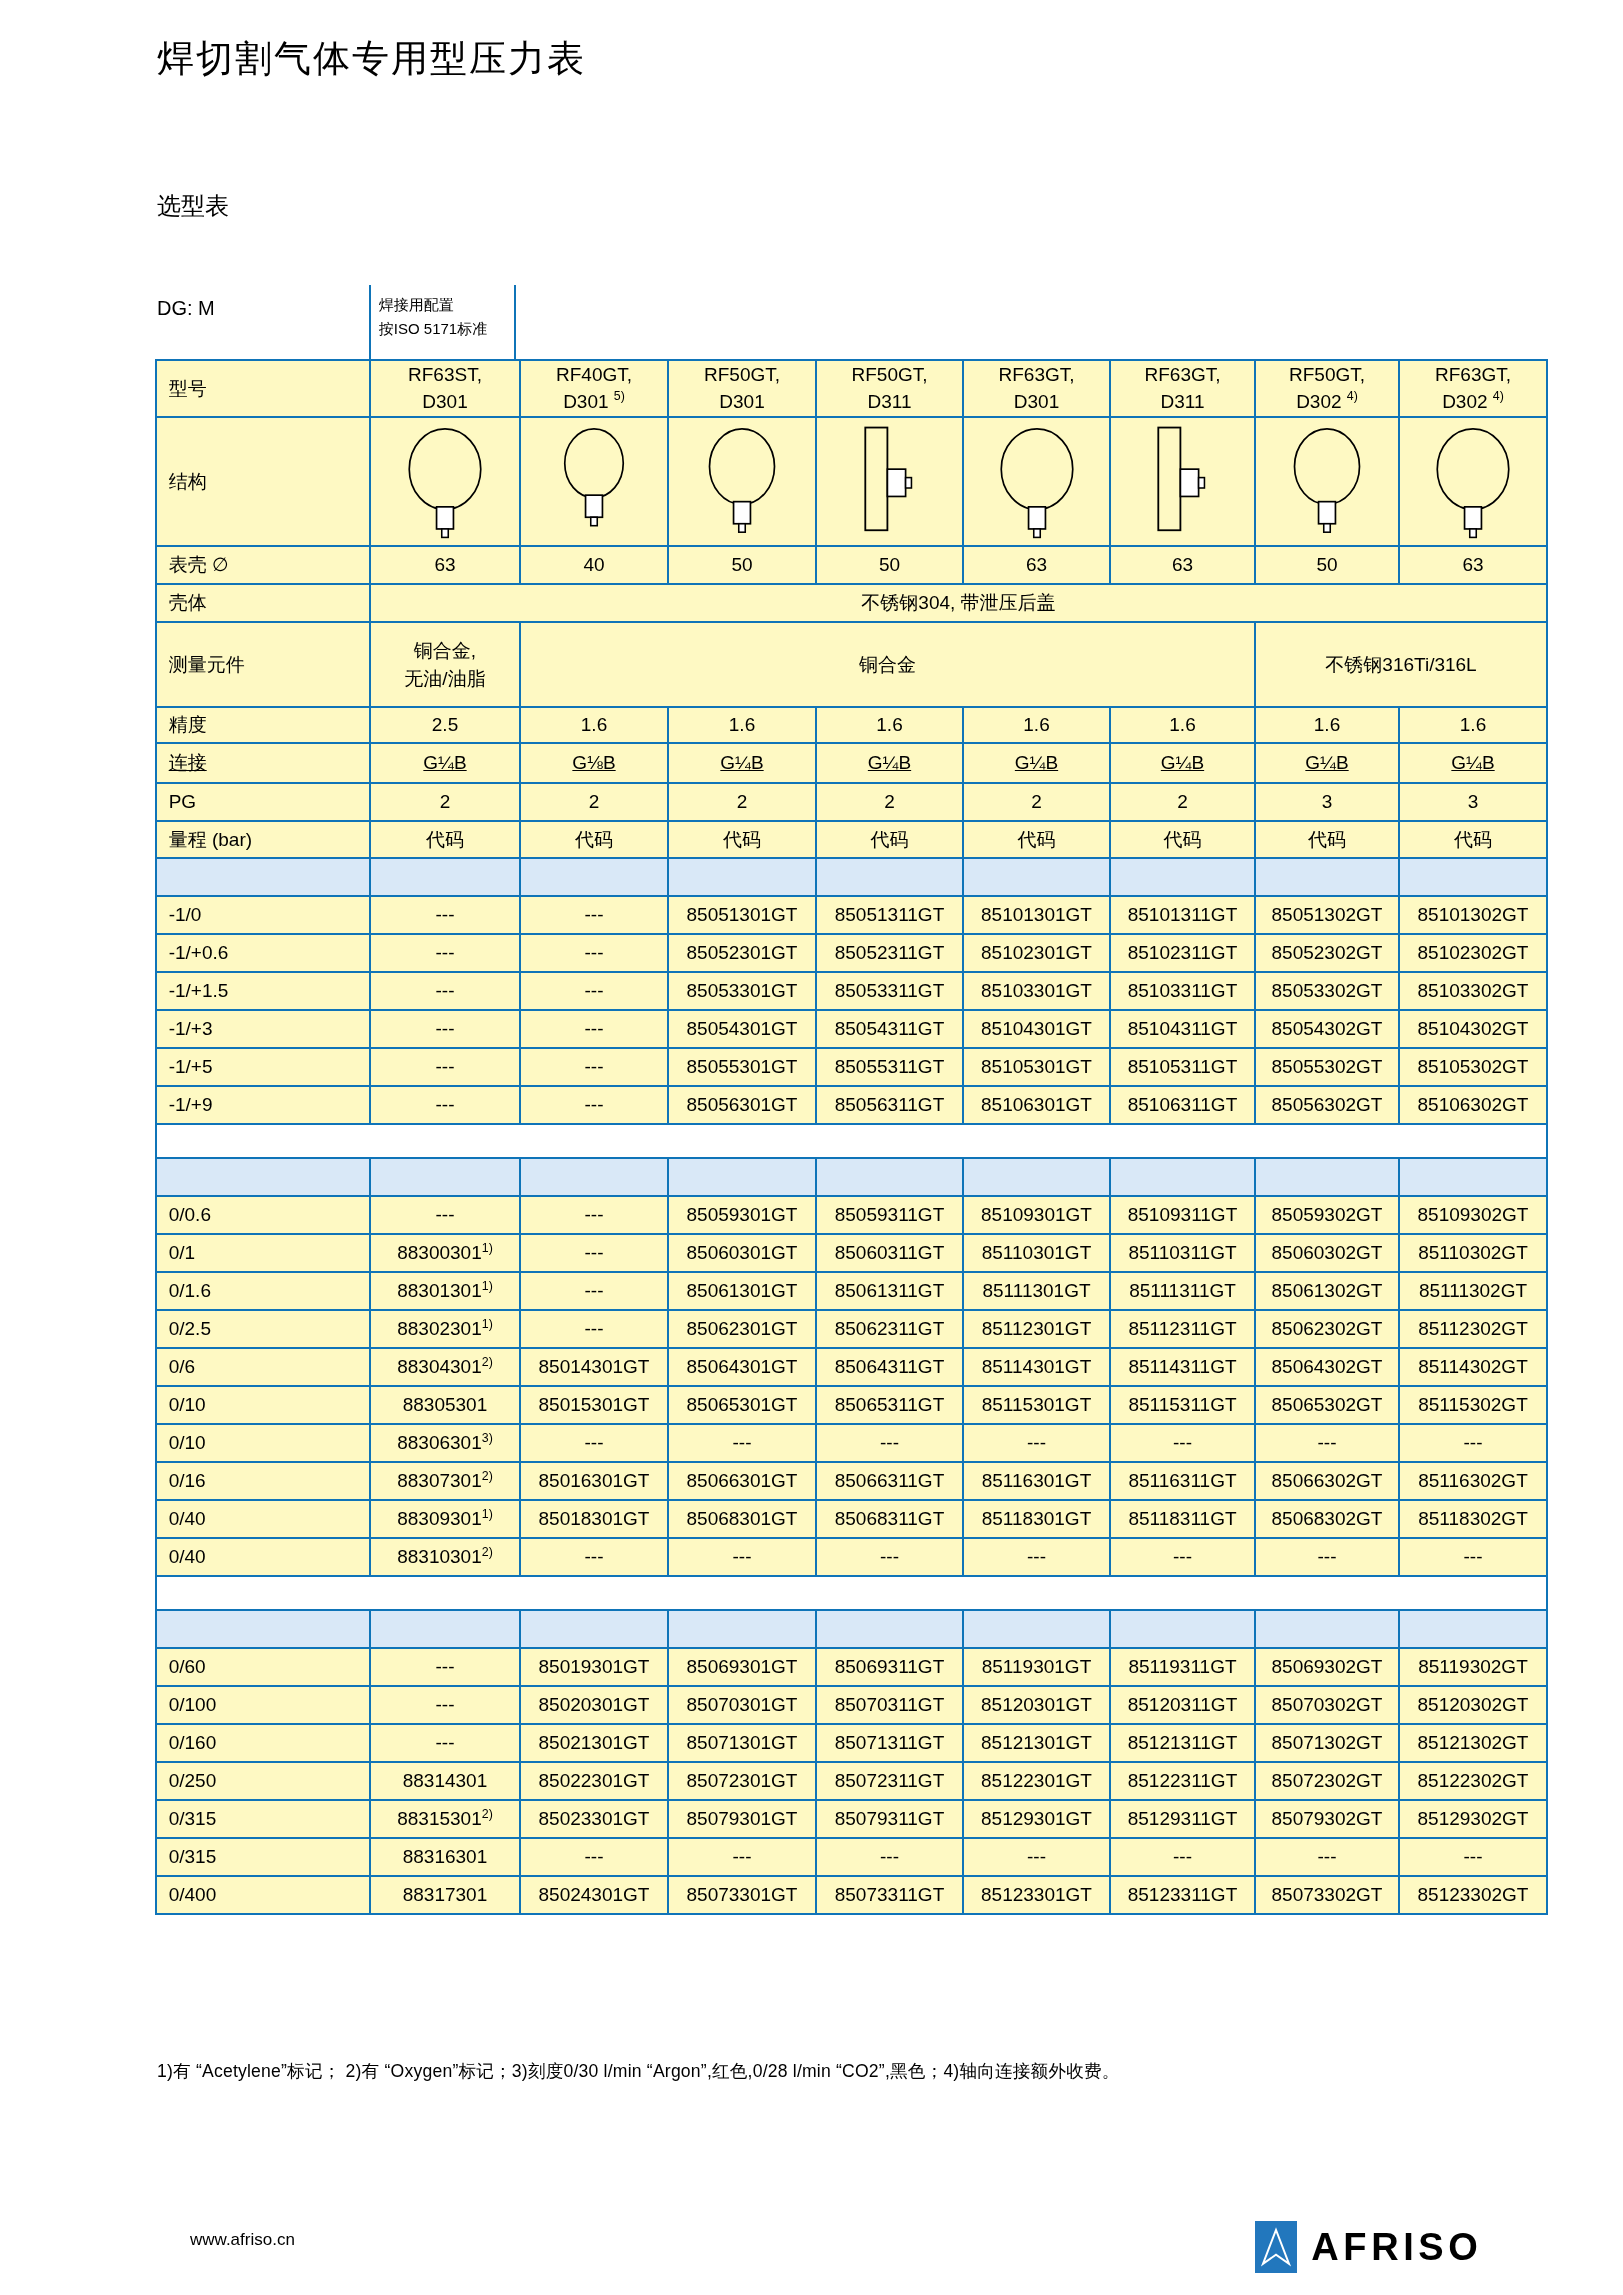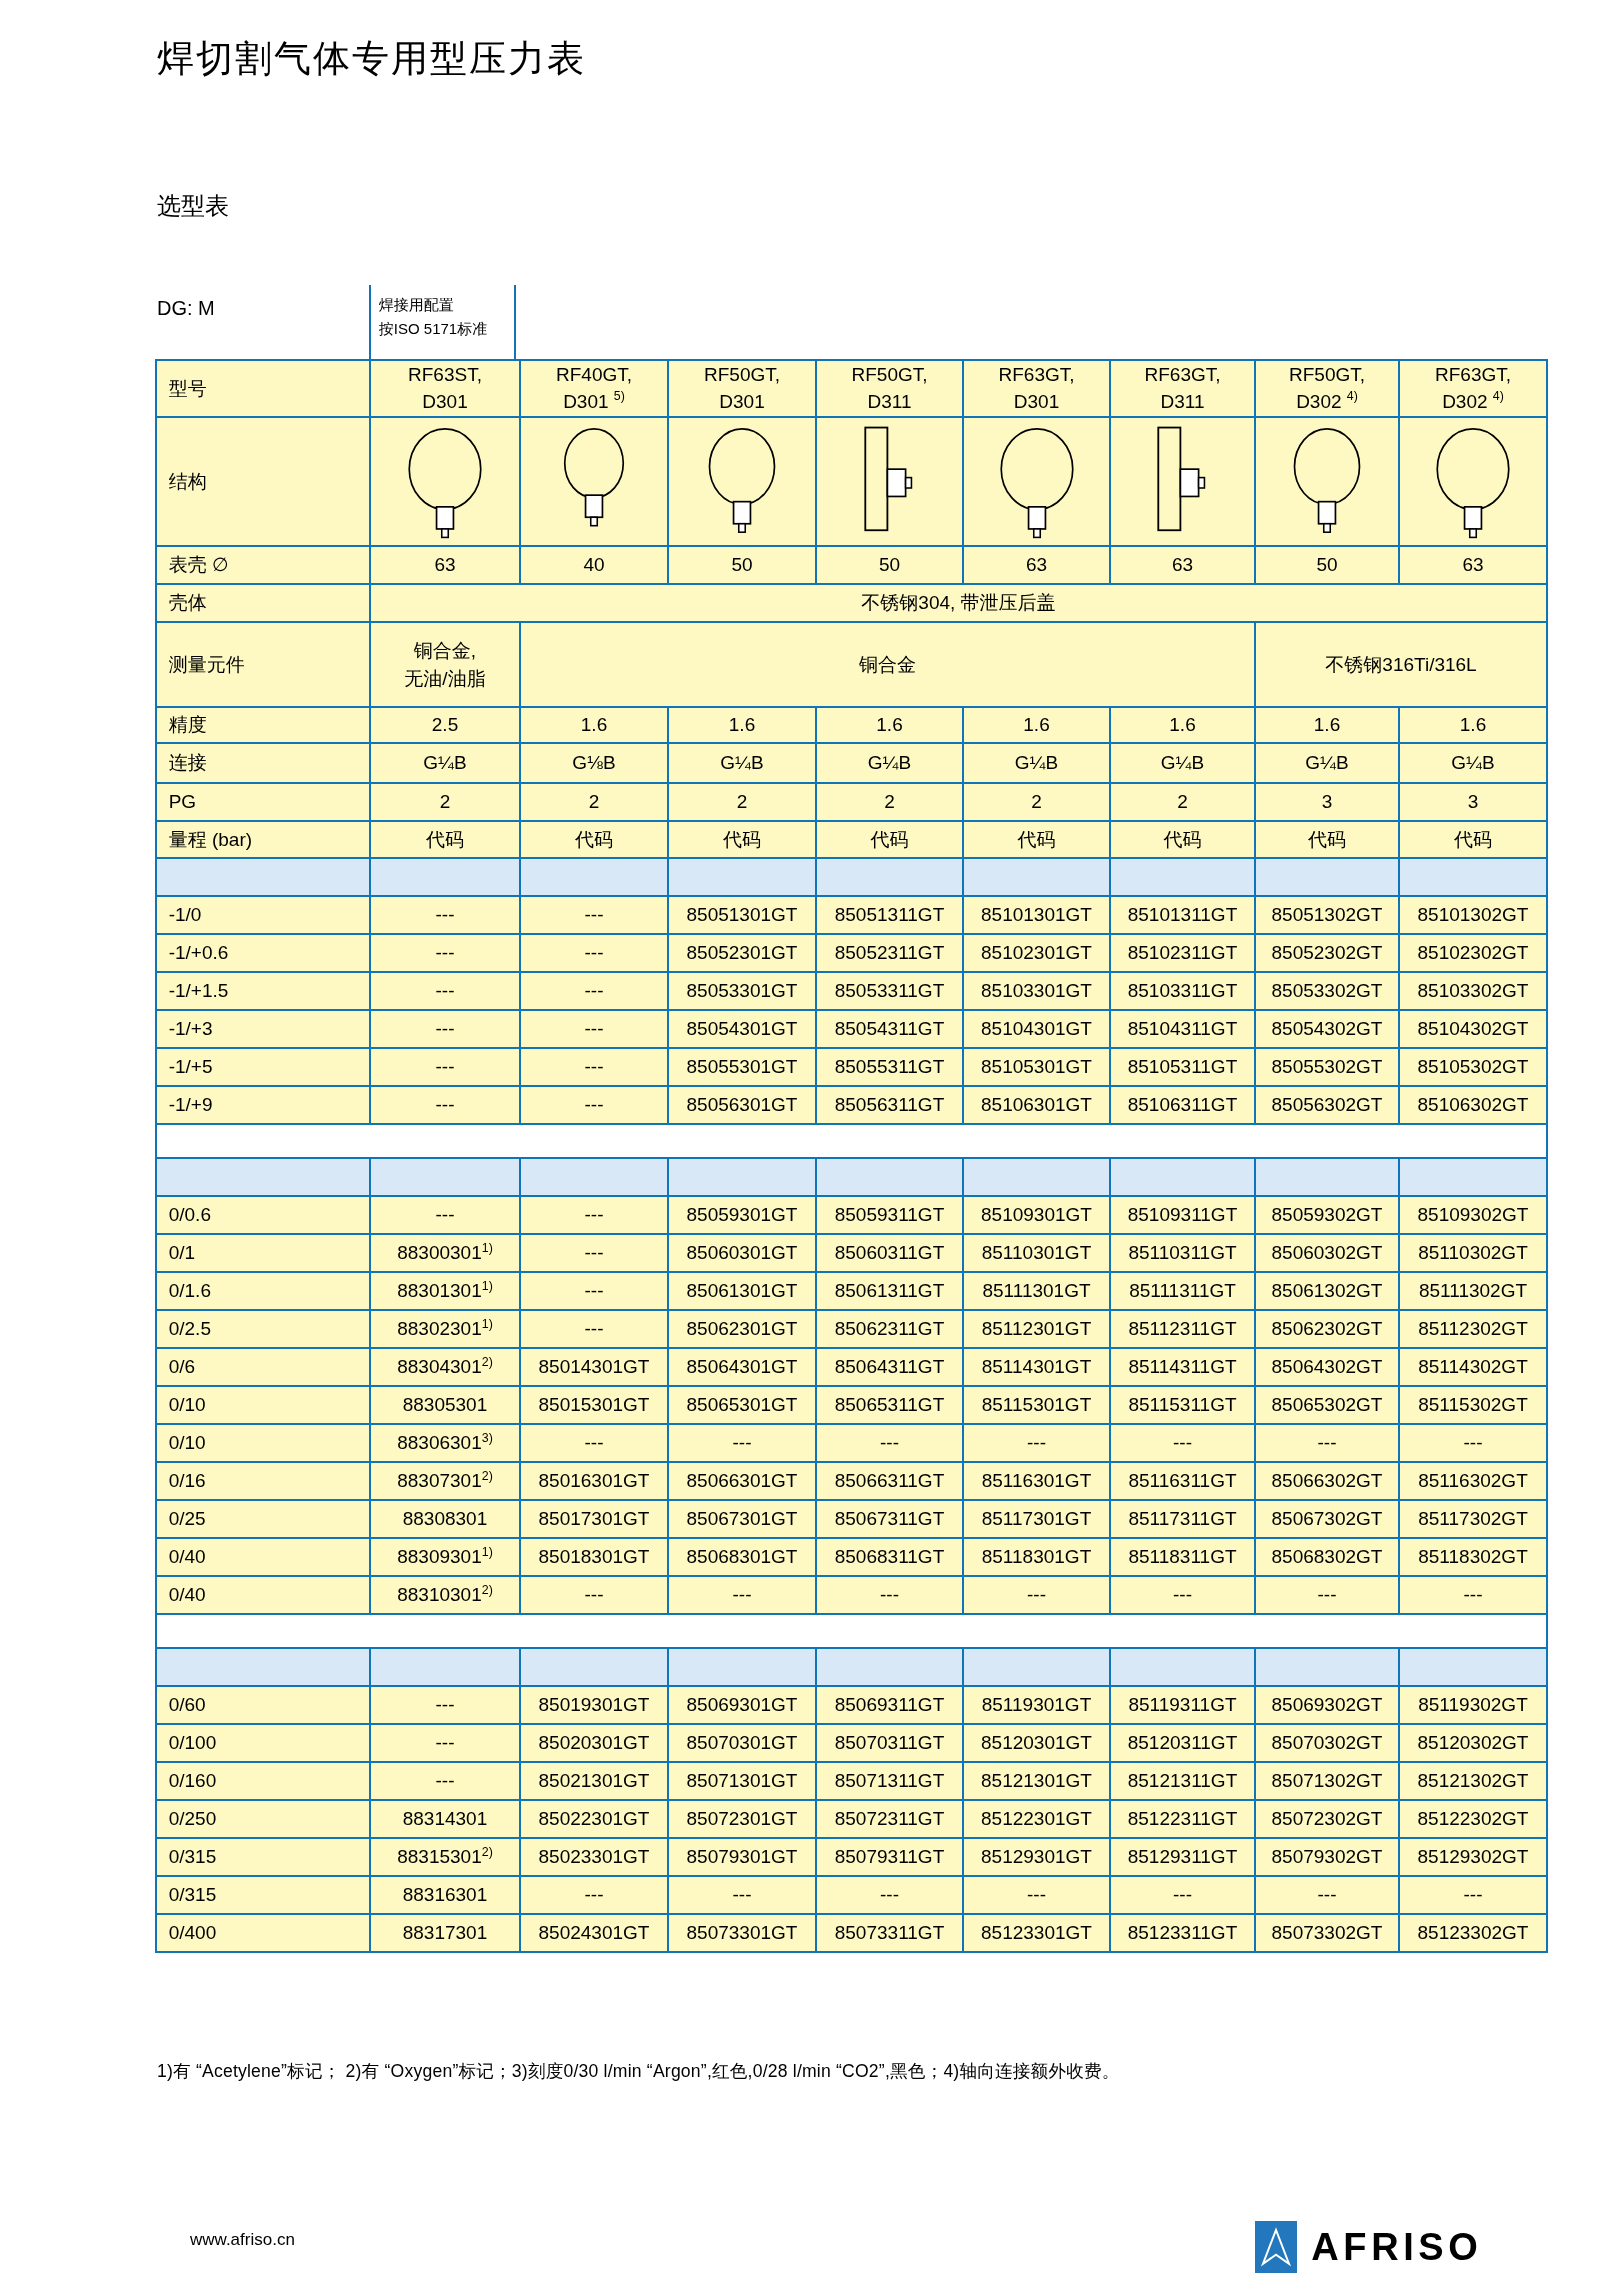--- a/index.html
+++ b/index.html
@@ -29,21 +29,21 @@
     font-size:19px;font-weight:400;text-align:center;vertical-align:middle;
     padding:0;overflow:hidden;white-space:nowrap;
   }
   th.lab{text-align:left;padding-left:11.7px;font-weight:400;}
   tr.r-model{height:57px;}
   tr.r-struct{height:129px;}
   tr.r-dial{height:38px;}
   tr.r-case{height:38px;}
   tr.r-elem{height:85px;}
   tr.r-acc{height:36px;}
-  tr.r-conn{height:40px;}
+  tr.r-conn{height:40px;text-decoration:underline;}
   tr.r-pg{height:38px;}
   tr.r-range{height:37px;}
   tr.blue-row{height:38px;}
   tr.blue-row td{background:var(--fill);}
   tr.spacer-row td{height:34px;border-left:2.6px solid var(--border);border-right:2.6px solid var(--border);background:#fff;}
   tr.code-row{height:38px;}
   td.range-cell{text-align:left;padding-left:11.7px;}
   .model-cell div{line-height:1.38;}
   sup.mark{font-size:12.4px;vertical-align:baseline;position:relative;top:-7.2px;line-height:0;}
   .icon-cell svg{display:block;margin:0 auto;}
@@ -420,31 +420,20 @@
           <td>88307301<sup class="mark">2)</sup></td>
           <td>85016301GT</td>
           <td>85066301GT</td>
           <td>85066311GT</td>
           <td>85116301GT</td>
           <td>85116311GT</td>
           <td>85066302GT</td>
           <td>85116302GT</td>
         </tr>
         <tr class="code-row">
-          <td class="range-cell">0/25</td>
-          <td>88308301</td>
-          <td>85017301GT</td>
-          <td>85067301GT</td>
-          <td>85067311GT</td>
-          <td>85117301GT</td>
-          <td>85117311GT</td>
-          <td>85067302GT</td>
-          <td>85117302GT</td>
-        </tr>
-        <tr class="code-row">
           <td class="range-cell">0/40</td>
           <td>88309301<sup class="mark">1)</sup></td>
           <td>85018301GT</td>
           <td>85068301GT</td>
           <td>85068311GT</td>
           <td>85118301GT</td>
           <td>85118311GT</td>
           <td>85068302GT</td>
           <td>85118302GT</td>
         </tr>

